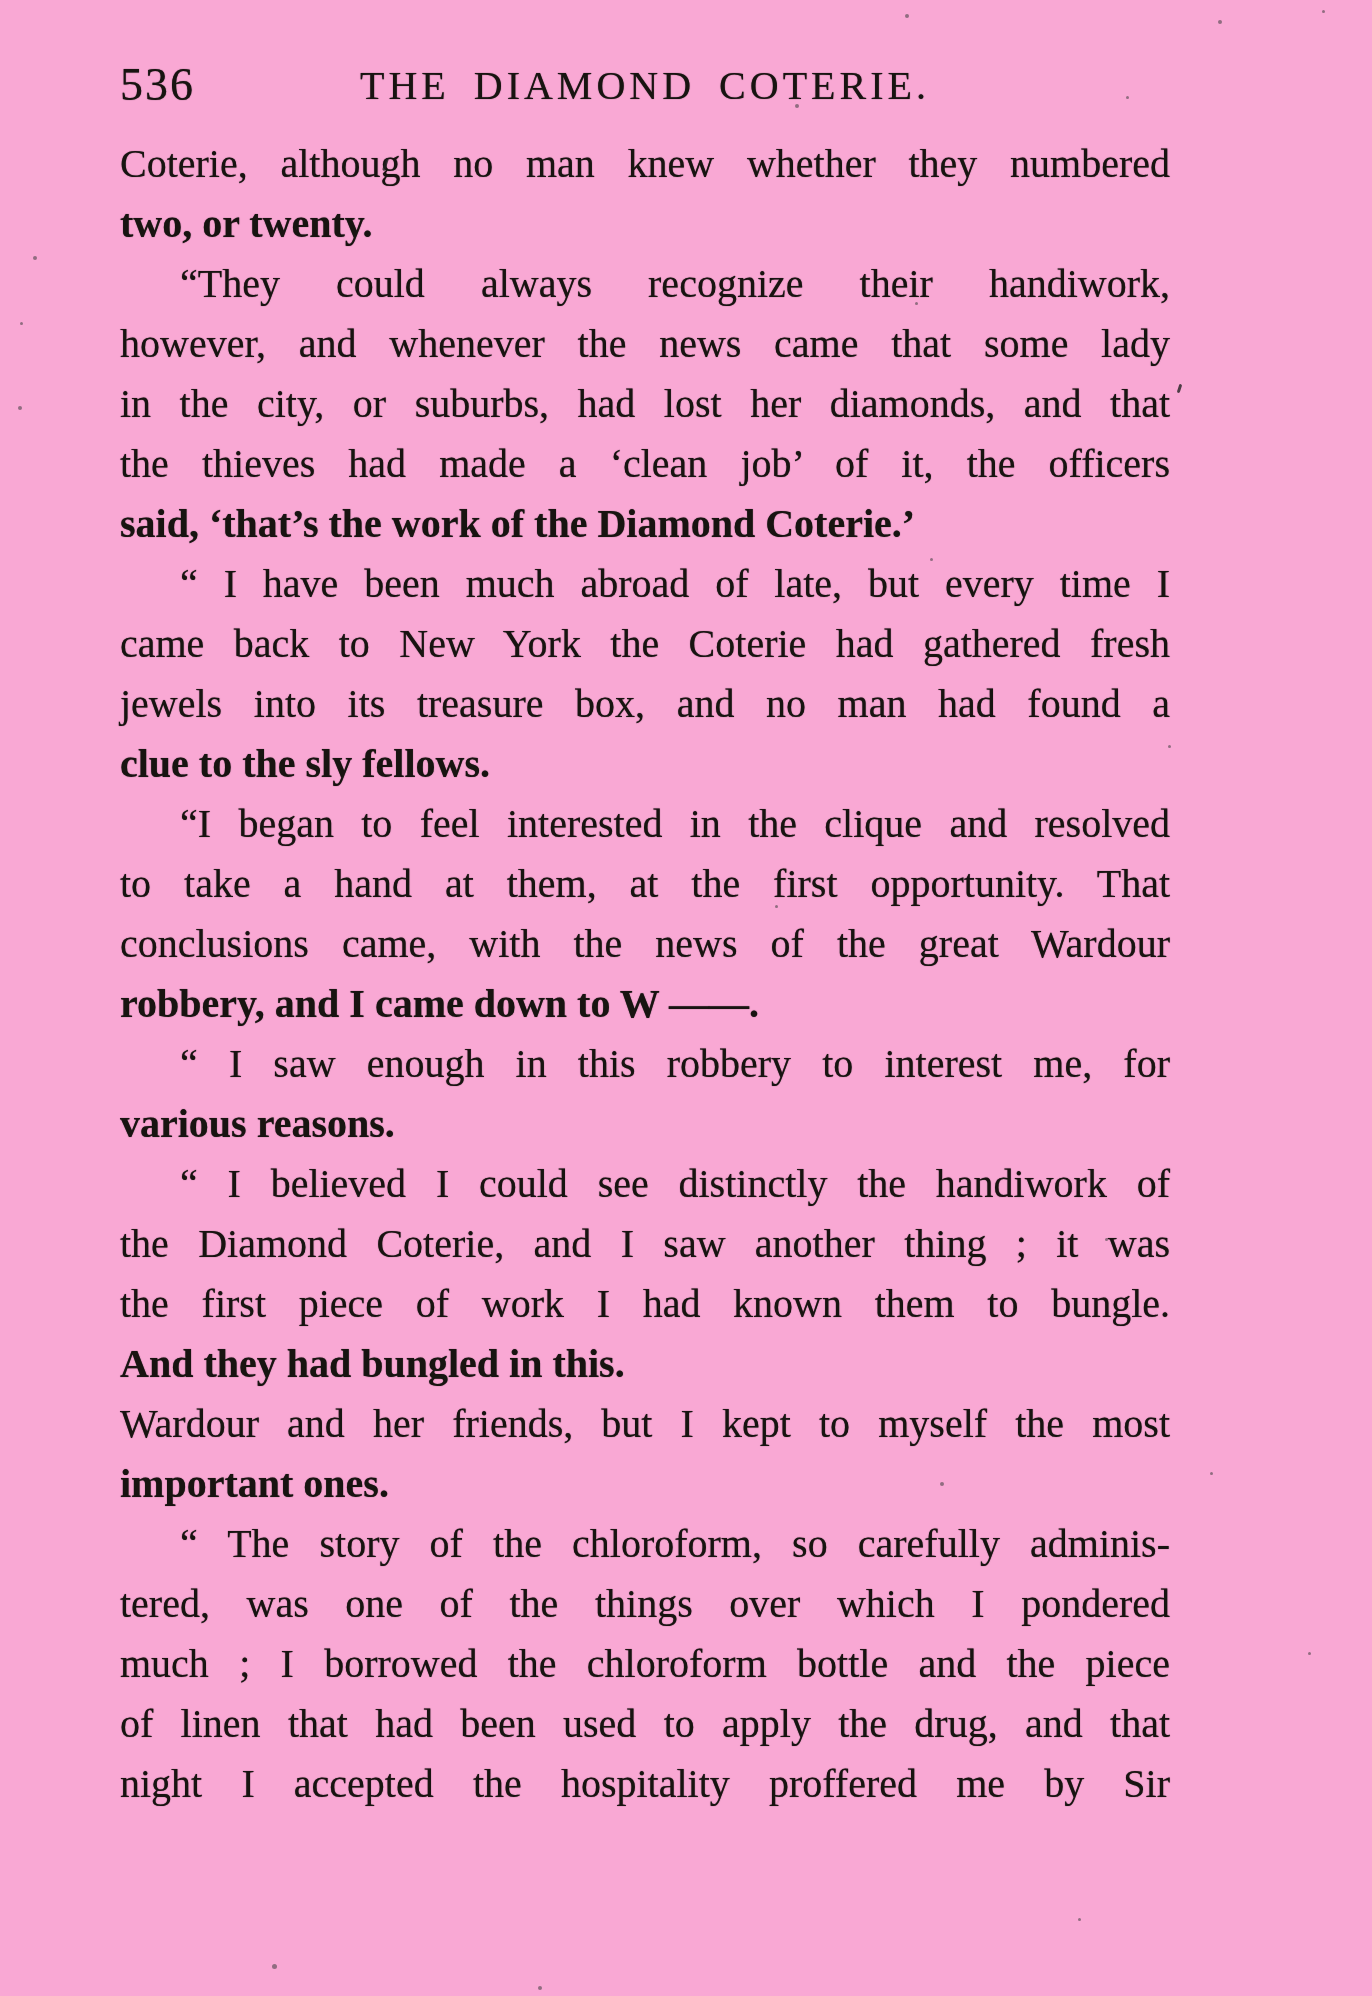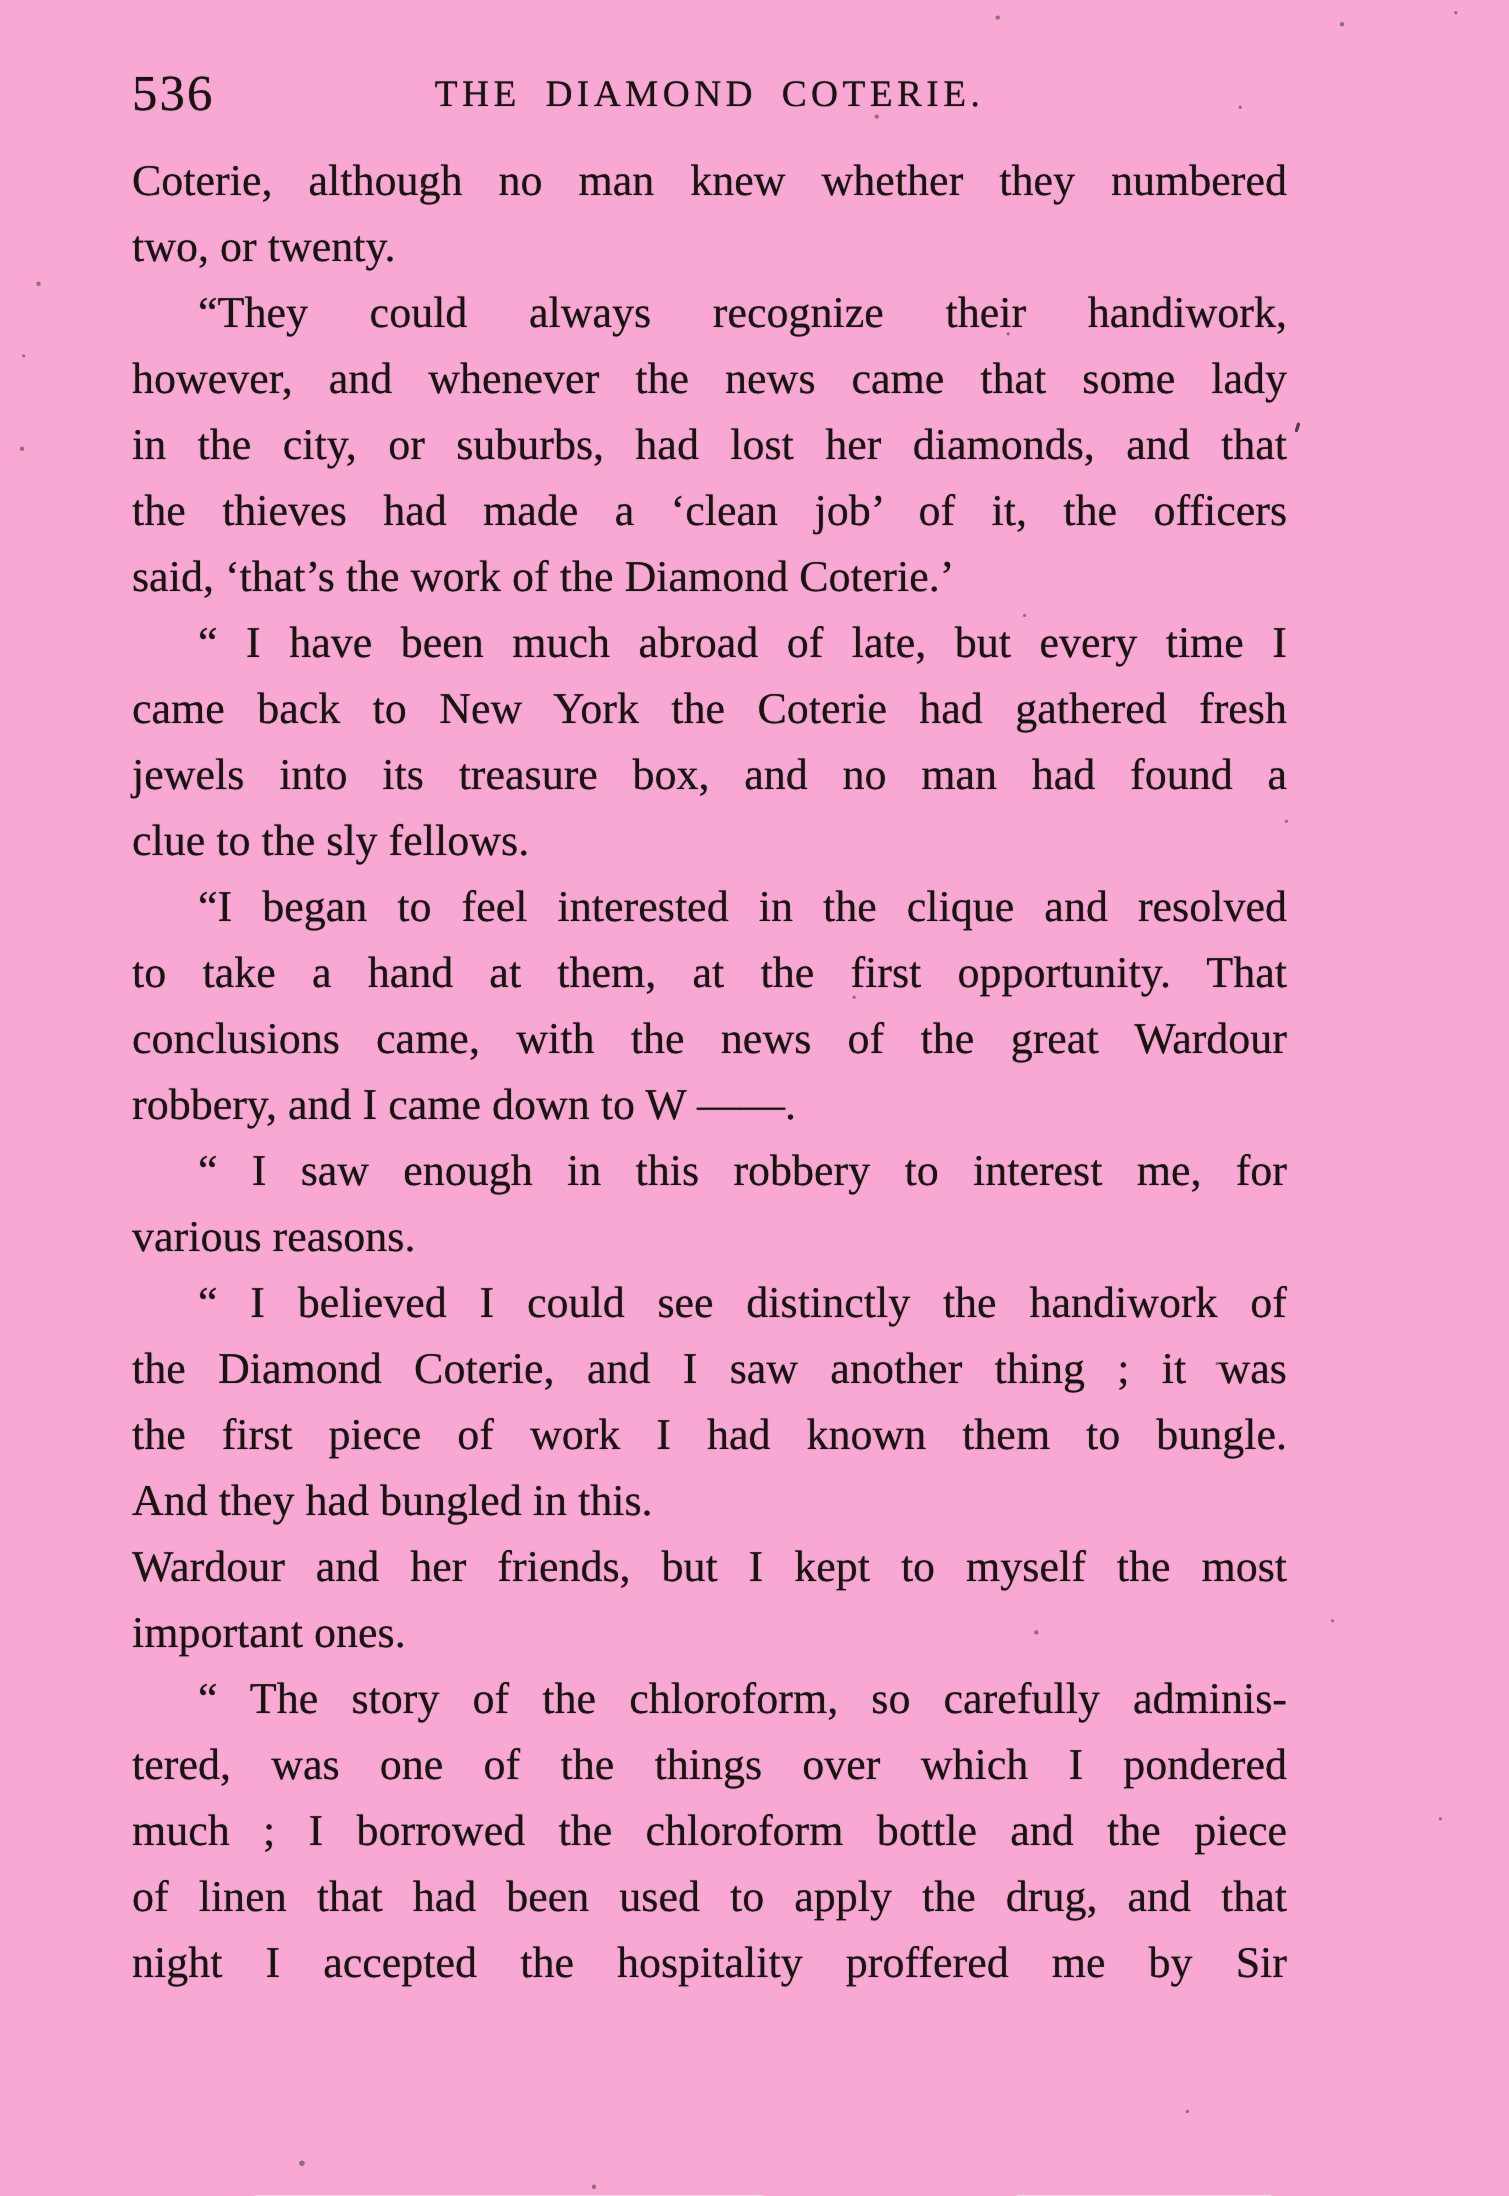--- a/index.html
+++ b/index.html
@@ -32,21 +32,21 @@
     line-height: 46px;
     letter-spacing: 2px;
     text-shadow: 0 0 1px rgba(10,8,6,.75);
   }
   .running-title {
     position: absolute;
     left: 0;
     right: 0;
     bottom: 4px;
     text-align: center;
-    font-size: 34px;
+    font-size: 40px;
     line-height: 36px;
     letter-spacing: 4px;
     word-spacing: 10px;
     text-shadow: 0 0 1px rgba(10,8,6,.7);
   }
   
   .textblock {
     position: absolute;
     left: 120px;
     top: 134px;
@@ -59,20 +59,21 @@
     text-align: justify;
     text-align-last: justify;
     -moz-text-align-last: justify;
     white-space: normal;
     text-shadow: 0 0 1px rgba(12,9,7,.65);
   }
   .line.indent { text-indent: 60px; }
   .line.last {
     text-align: left;
     text-align-last: left;
+    font-weight: bold;
     -moz-text-align-last: left;
   }
   
   .speck {
     position: absolute;
     background: #3c3c3c;
     border-radius: 50%;
     opacity: .55;
   }
   .tick {

